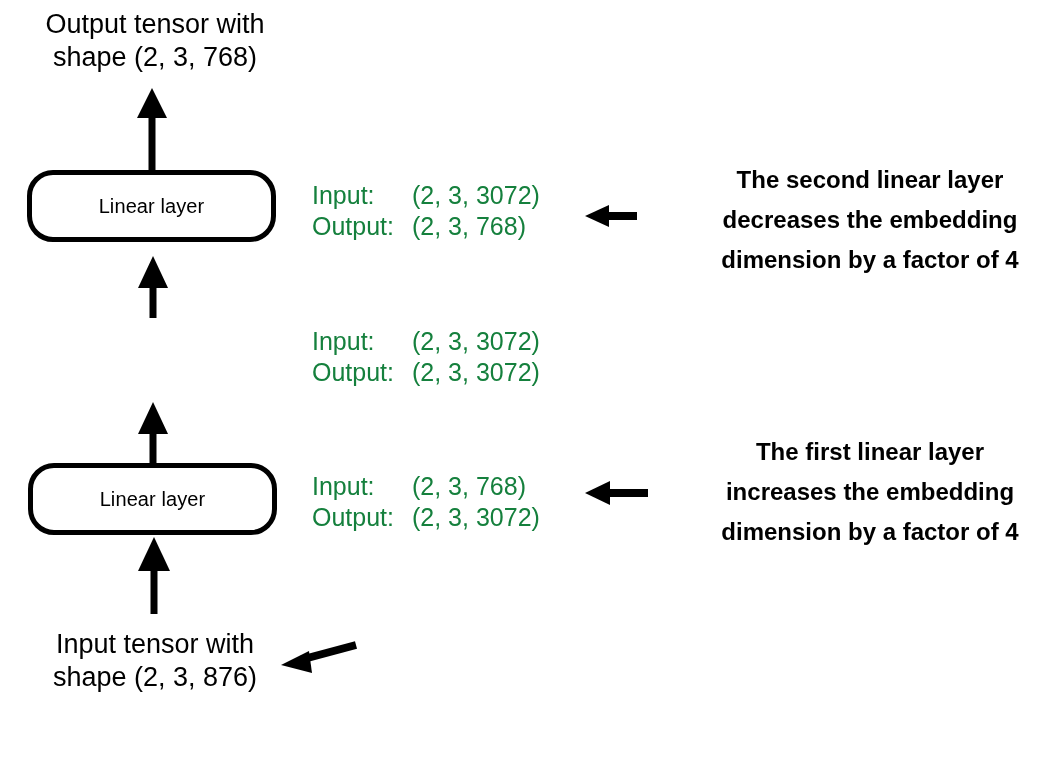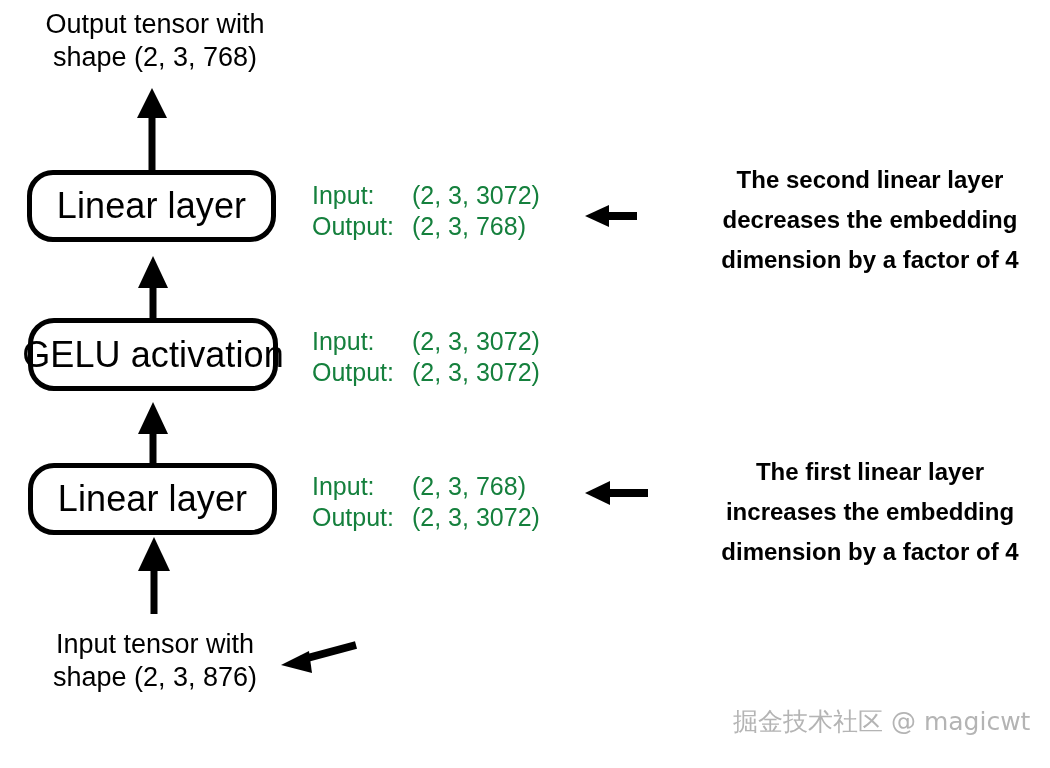--- a/index.html
+++ b/index.html
@@ -26,21 +26,21 @@
     position: absolute;
     border: 5px solid #000000;
     border-radius: 26px;
     background: #ffffff;
     display: flex;
     align-items: center;
     justify-content: center;
     box-sizing: border-box;
   }
   .flow-box-label {
-    font-size: 36px;
+    font-size: 20px;
     line-height: 1;
     letter-spacing: 0.1px;
     color: #000000;
     white-space: nowrap;
   }
   #box-linear-top   { left: 27px;  top: 170px; width: 249px; height: 72px; }
   #box-gelu         { left: 28px;  top: 318px; width: 250px; height: 73px; }
   #box-linear-bottom{ left: 28px;  top: 463px; width: 249px; height: 72px; }
 
   
@@ -76,21 +76,21 @@
   .annotation {
     position: absolute;
     font-size: 24px;
     font-weight: bold;
     line-height: 40px;
     text-align: center;
     color: #000000;
     white-space: pre-line;
   }
   #annotation-second { left: 700px; top: 160px; width: 340px; }
-  #annotation-first  { left: 700px; top: 452px; width: 340px; }
+  #annotation-first  { left: 700px; top: 432px; width: 340px; }
   #annotation-values { left: 368px; top: 620px; width: 580px; }
 
   
   #watermark {
     position: absolute;
     left: 733px;
     top: 707px;
     font-size: 25px;
     line-height: 30px;
     color: #b4b4b4;
@@ -112,23 +112,20 @@
 
 <div class="stage">
 
   <div class="tensor-caption" id="caption-output">Output tensor with
 shape (2, 3, 768)</div>
 
   <div class="flow-box" id="box-linear-top">
     <span class="flow-box-label">Linear layer</span>
   </div>
 
-  <div class="flow-box" id="box-gelu">
-    <span class="flow-box-label">GELU activation</span>
-  </div>
 
   <div class="flow-box" id="box-linear-bottom">
     <span class="flow-box-label">Linear layer</span>
   </div>
 
   <div class="io-block" id="io-linear-top">
     <div class="io-row">
       <span class="io-key">Input:</span>
       <span class="io-value">(2, 3, 3072)</span>
     </div>
@@ -165,21 +162,20 @@
 dimension by a factor of 4</div>
 
   <div class="annotation" id="annotation-first">The first linear layer
 increases the embedding
 dimension by a factor of 4</div>
 
 
   <div class="tensor-caption" id="caption-input">Input tensor with
 shape (2, 3, 876)</div>
 
-  <div id="watermark">掘金技术社区 @ magicwt</div>
 
   <svg id="arrow-layer" viewBox="0 0 1050 768">
 
     <g>
       <line x1="152" y1="170" x2="152" y2="107" stroke="#000000" stroke-width="7"></line>
       <polygon points="152,88 137,118 167,118" fill="#000000"></polygon>
     </g>
 
     <g>
       <line x1="153" y1="318" x2="153" y2="277" stroke="#000000" stroke-width="7"></line>

